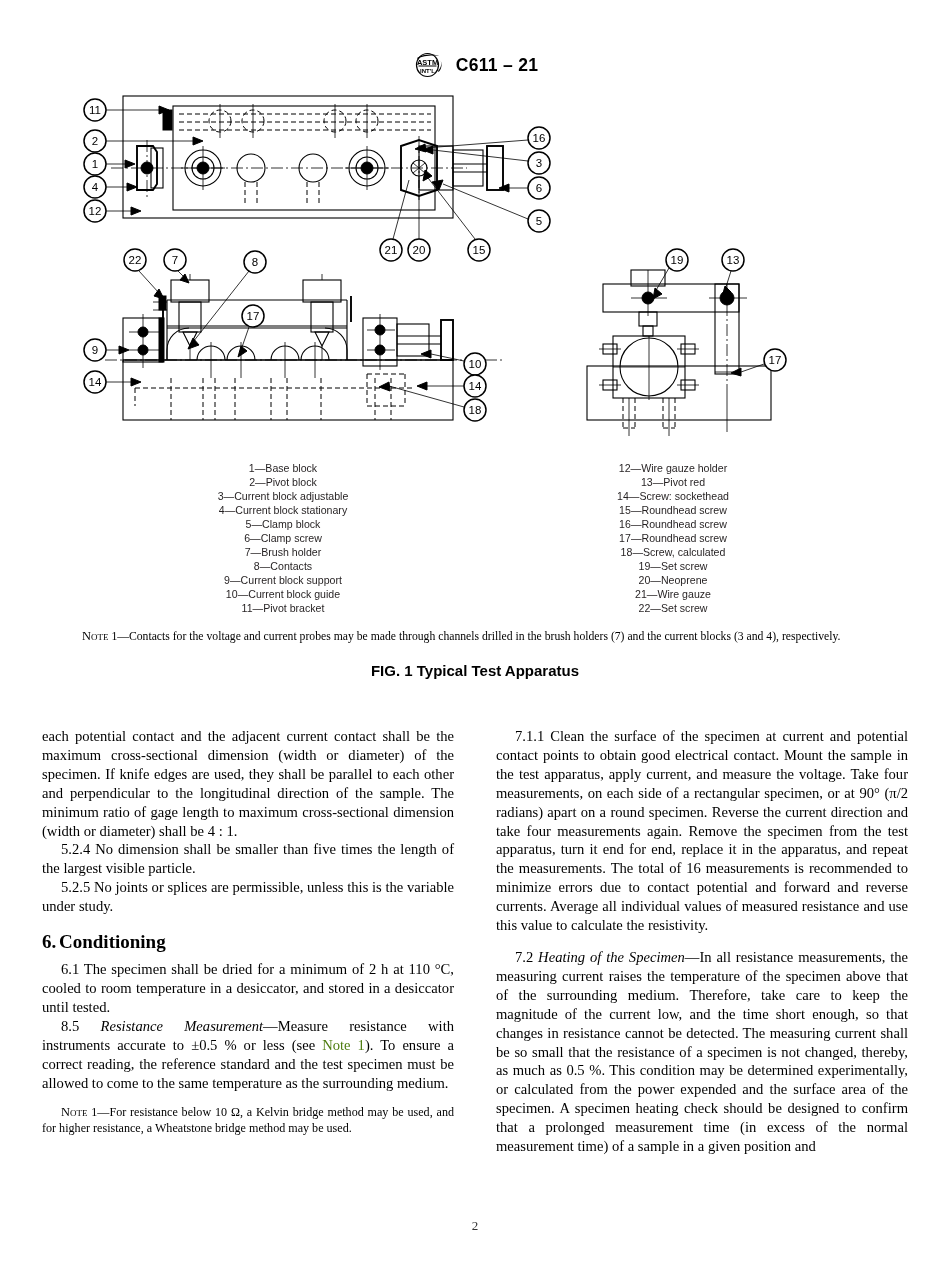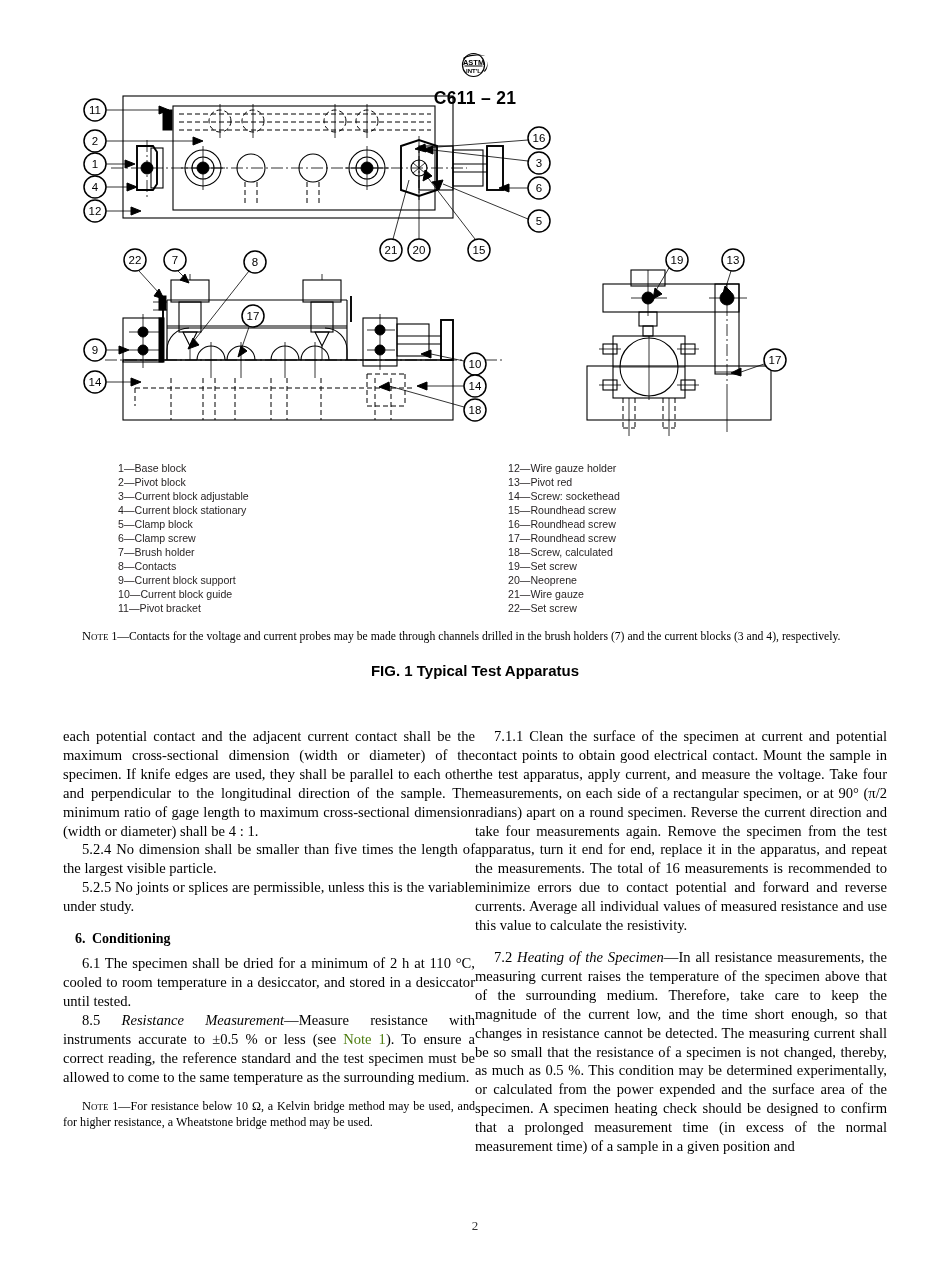--- a/index.html
+++ b/index.html
@@ -9,72 +9,72 @@
     font-family:"Liberation Serif",serif;
     color:#000;
     position:relative;
     overflow:hidden;
   }
   .page{position:relative;width:950px;height:1272px;}
 
   
   .header{
     position:absolute;top:52px;left:0;width:950px;
-    display:flex;align-items:center;justify-content:center;gap:10px;flex-direction:column;
+    display:flex;align-items:center;justify-content:center;gap:10px;
   }
   .astm-logo{width:34px;height:26px;display:block;}
   .std-id{
     font-family:"Liberation Sans",sans-serif;
     font-weight:bold;font-size:17.5px;letter-spacing:.3px;
   }
 
   
   .figure-wrap{position:absolute;top:88px;left:0;width:950px;height:370px;}
   .figure-wrap svg{display:block;margin:0 auto;}
 
   
   .legend{
     position:absolute;top:461px;left:0;width:950px;
     font-family:"Liberation Sans",sans-serif;
     font-size:10.6px;line-height:14px;color:#231f20;
   }
   .legend-cols{display:flex;}
-  .legend-col{width:330px;}
+  .legend-col{width:330px;text-align:center;}
   .legend-col.left{margin-left:118px;}
   .legend-col.right{margin-left:60px;}
   .legend-item{white-space:nowrap;}
 
   
   .fig-note{
     position:absolute;top:629px;left:56px;width:866px;
     font-size:11.7px;line-height:14.6px;text-align:justify;
   }
   .fig-note .lead{padding-left:26px;}
   .smallcaps{font-variant:small-caps;font-size:12.4px;}
   .fig-caption{
     position:absolute;top:662px;left:0;width:950px;text-align:center;
     font-family:"Liberation Sans",sans-serif;
     font-weight:bold;font-size:15px;
   }
 
   
   .body{position:absolute;top:727px;left:42px;width:866px;height:490px;}
-  .cols{display:flex;justify-content:center;}
+  .cols{display:flex;justify-content:space-between;}
   .col{width:412px;}
   .col p{
     margin:0;
     font-size:14.6px;line-height:18.9px;
     text-align:justify;
     text-justify:inter-word;
     hyphens:none;
   }
   .col p.ind{text-indent:19px;}
   .col h3{
-    margin:15px 0 7px 12px;
-    font-size:14px;font-weight:bold;
+    margin:15px 0 7px 0;
+    font-size:19px;font-weight:bold;
   }
   .col h3 .hnum{display:inline-block;min-width:17px;}
   .col p.note{
     font-size:12.1px;line-height:15.1px;margin-top:13px;text-indent:19px;
   }
   .col p.gap{margin-top:13px;}
   em{font-style:italic;}
   .lnk{color:#4d7c0f;}
 
   

